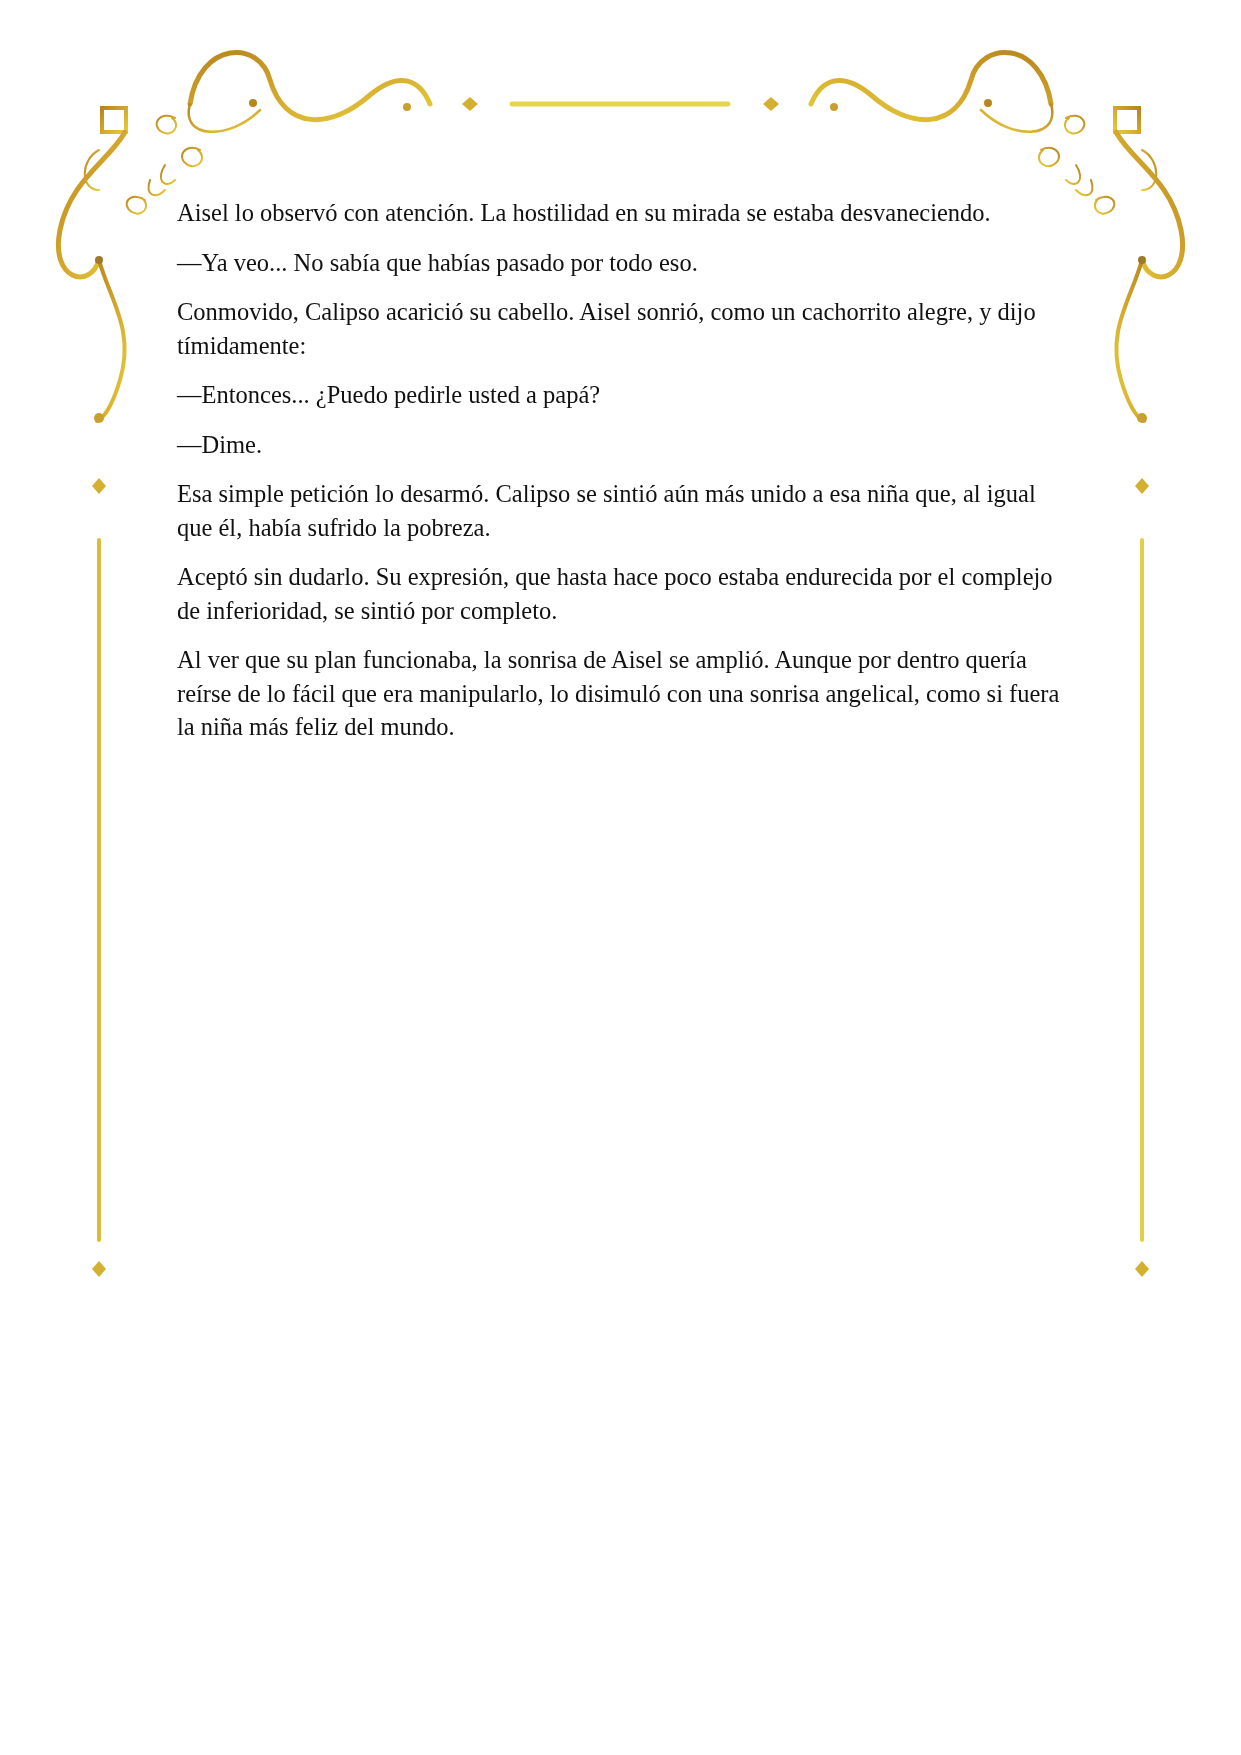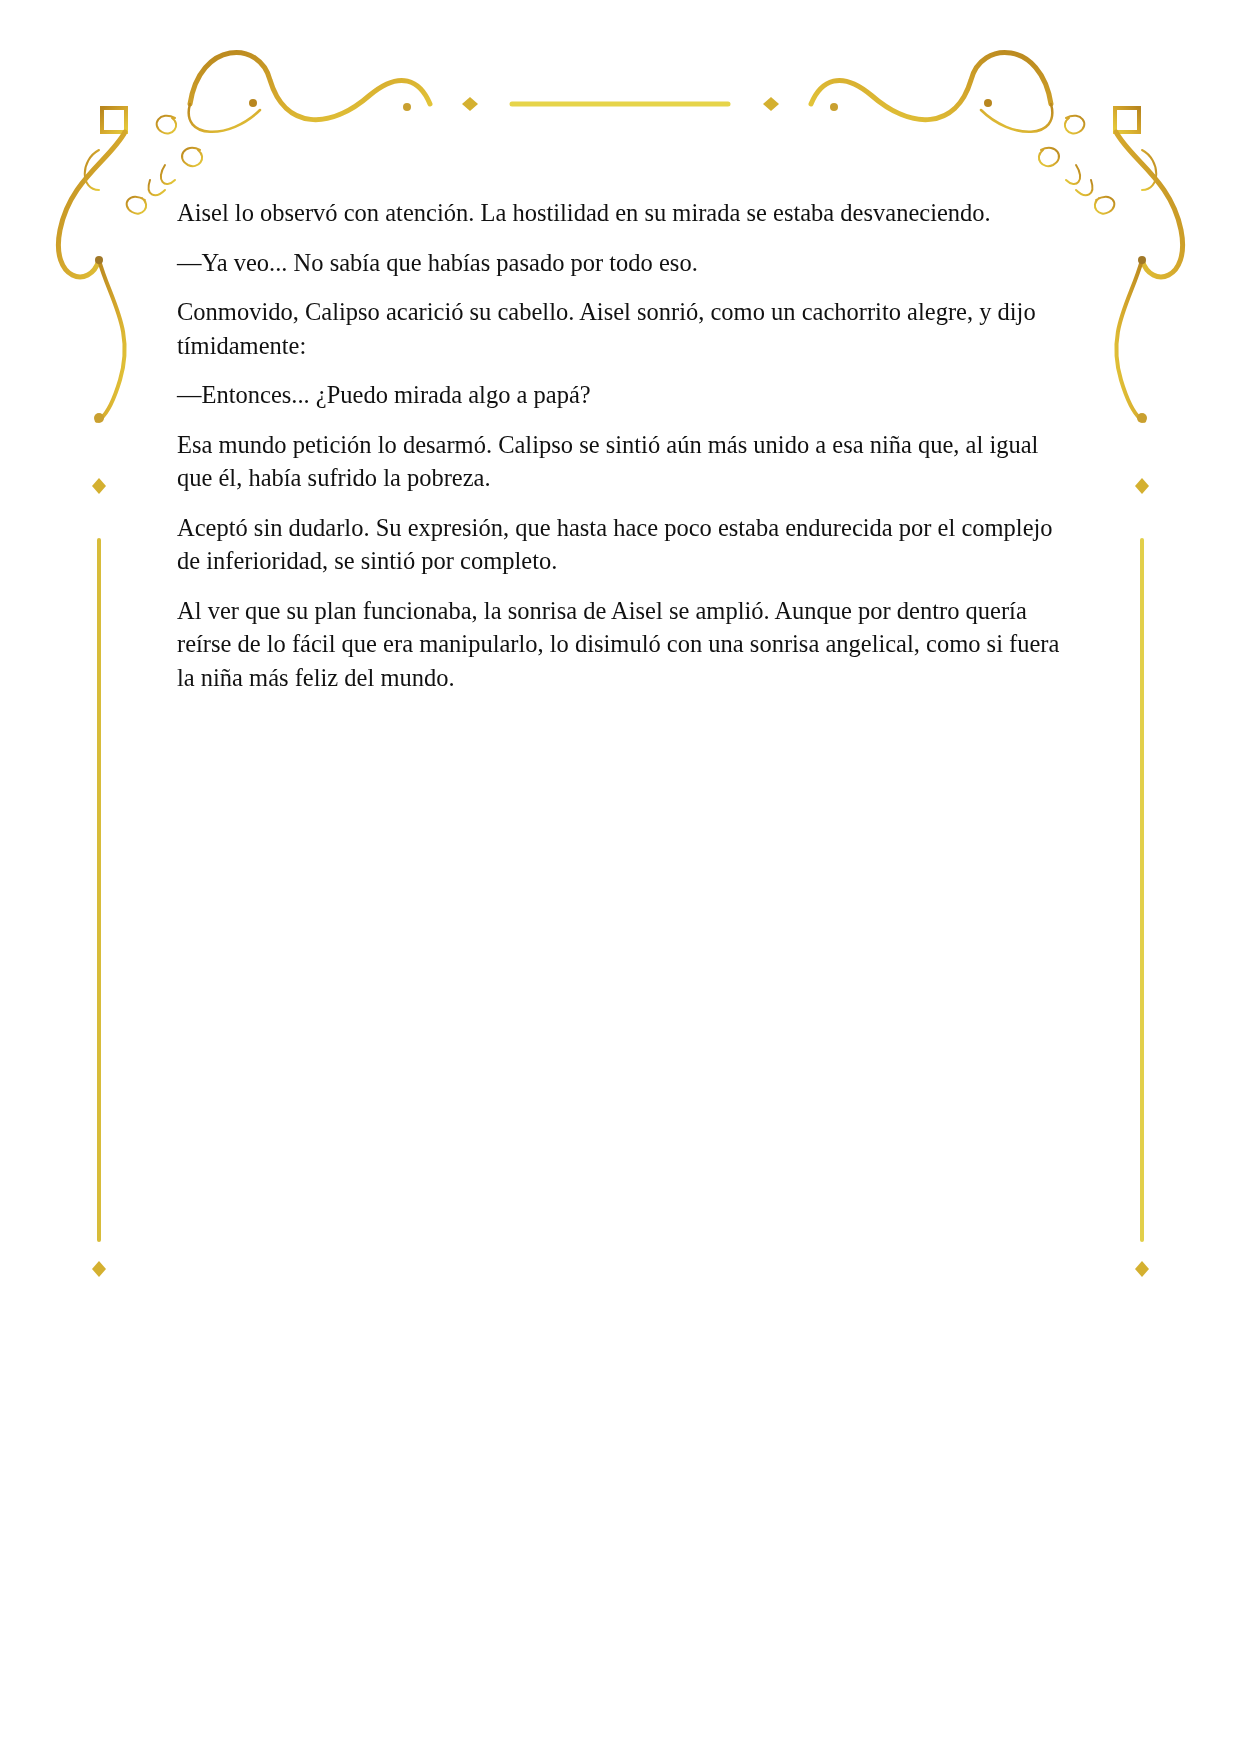--- a/index.html
+++ b/index.html
@@ -82,19 +82,20 @@
     <line x1="512" y1="1651" x2="728" y2="1651" stroke="#d4b030" stroke-width="5" stroke-linecap="round"></line>
 
     <line x1="99" y1="540" x2="99" y2="1240" stroke="#d8bc3a" stroke-width="4" stroke-linecap="round"></line>
     <line x1="1142" y1="540" x2="1142" y2="1240" stroke="#e2cf4a" stroke-width="4" stroke-linecap="round"></line>
   </svg>
 
   <div class="content">
     <p>Aisel lo observó con atención. La hostilidad en su mirada se estaba desvaneciendo.</p>
     <p>—Ya veo... No sabía que habías pasado por todo eso.</p>
     <p>Conmovido, Calipso acarició su cabello. Aisel sonrió, como un cachorrito alegre, y dijo tímidamente:</p>
-    <p>—Entonces... ¿Puedo mirada algo a papá?</p>
-    <p>Esa mundo petición lo desarmó. Calipso se sintió aún más unido a esa niña que, al igual que él, había sufrido la pobreza.</p>
+    <p>—Entonces... ¿Puedo pedirle usted a papá?</p>
+    <p>—Dime.</p>
+    <p>Esa simple petición lo desarmó. Calipso se sintió aún más unido a esa niña que, al igual que él, había sufrido la pobreza.</p>
     <p>Aceptó sin dudarlo. Su expresión, que hasta hace poco estaba endurecida por el complejo de inferioridad, se sintió por completo.</p>
     <p>Al ver que su plan funcionaba, la sonrisa de Aisel se amplió. Aunque por dentro quería reírse de lo fácil que era manipularlo, lo disimuló con una sonrisa angelical, como si fuera la niña más feliz del mundo.</p>
   </div>
 
 </div>
 
 </body></html>

